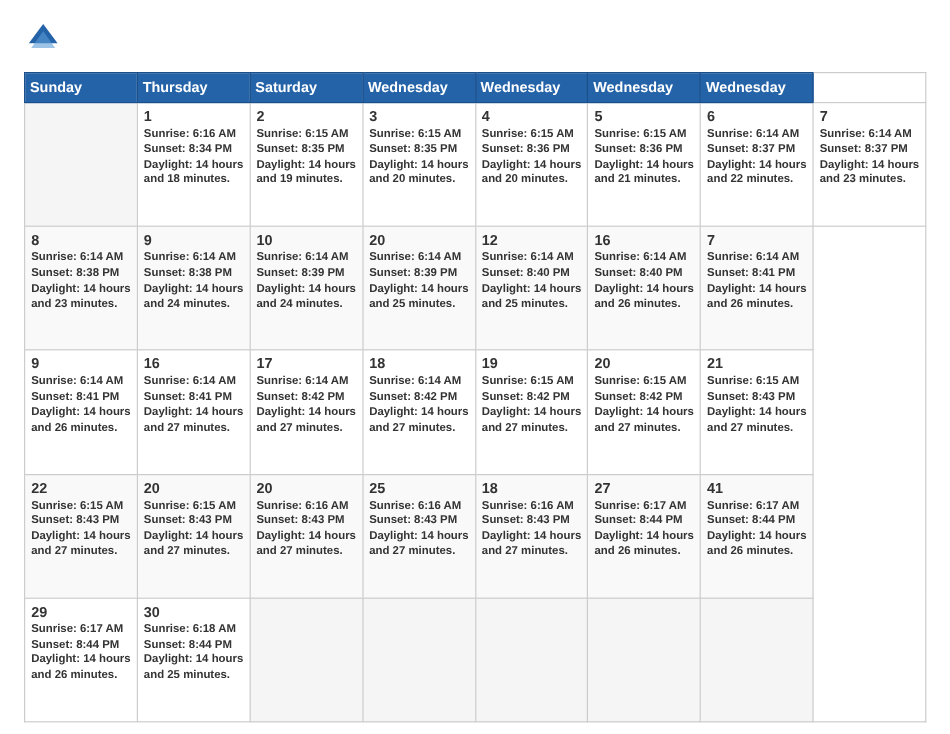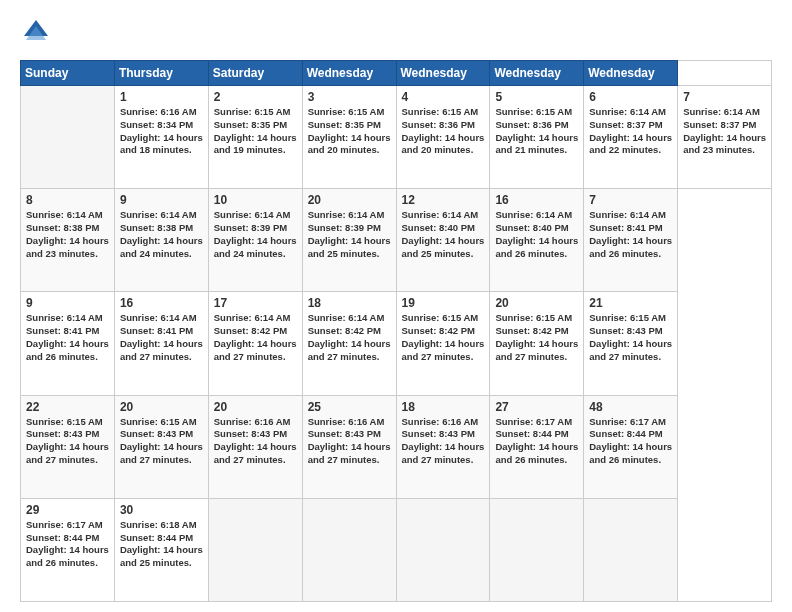--- a/index.html
+++ b/index.html
@@ -248,21 +248,21 @@
           </td>
           <td>
             <span class="day-num">18</span>
             <div class="cell-text">Sunrise: 6:16 AM<br>Sunset: 8:43 PM<br>Daylight: 14 hours<br>and 27 minutes.</div>
           </td>
           <td>
             <span class="day-num">27</span>
             <div class="cell-text">Sunrise: 6:17 AM<br>Sunset: 8:44 PM<br>Daylight: 14 hours<br>and 26 minutes.</div>
           </td>
           <td>
-            <span class="day-num">48</span>
+            <span class="day-num">41</span>
             <div class="cell-text">Sunrise: 6:17 AM<br>Sunset: 8:44 PM<br>Daylight: 14 hours<br>and 26 minutes.</div>
           </td>
         </tr>
         <tr>
           <td>
             <span class="day-num">29</span>
             <div class="cell-text">Sunrise: 6:17 AM<br>Sunset: 8:44 PM<br>Daylight: 14 hours<br>and 26 minutes.</div>
           </td>
           <td>
             <span class="day-num">30</span>

